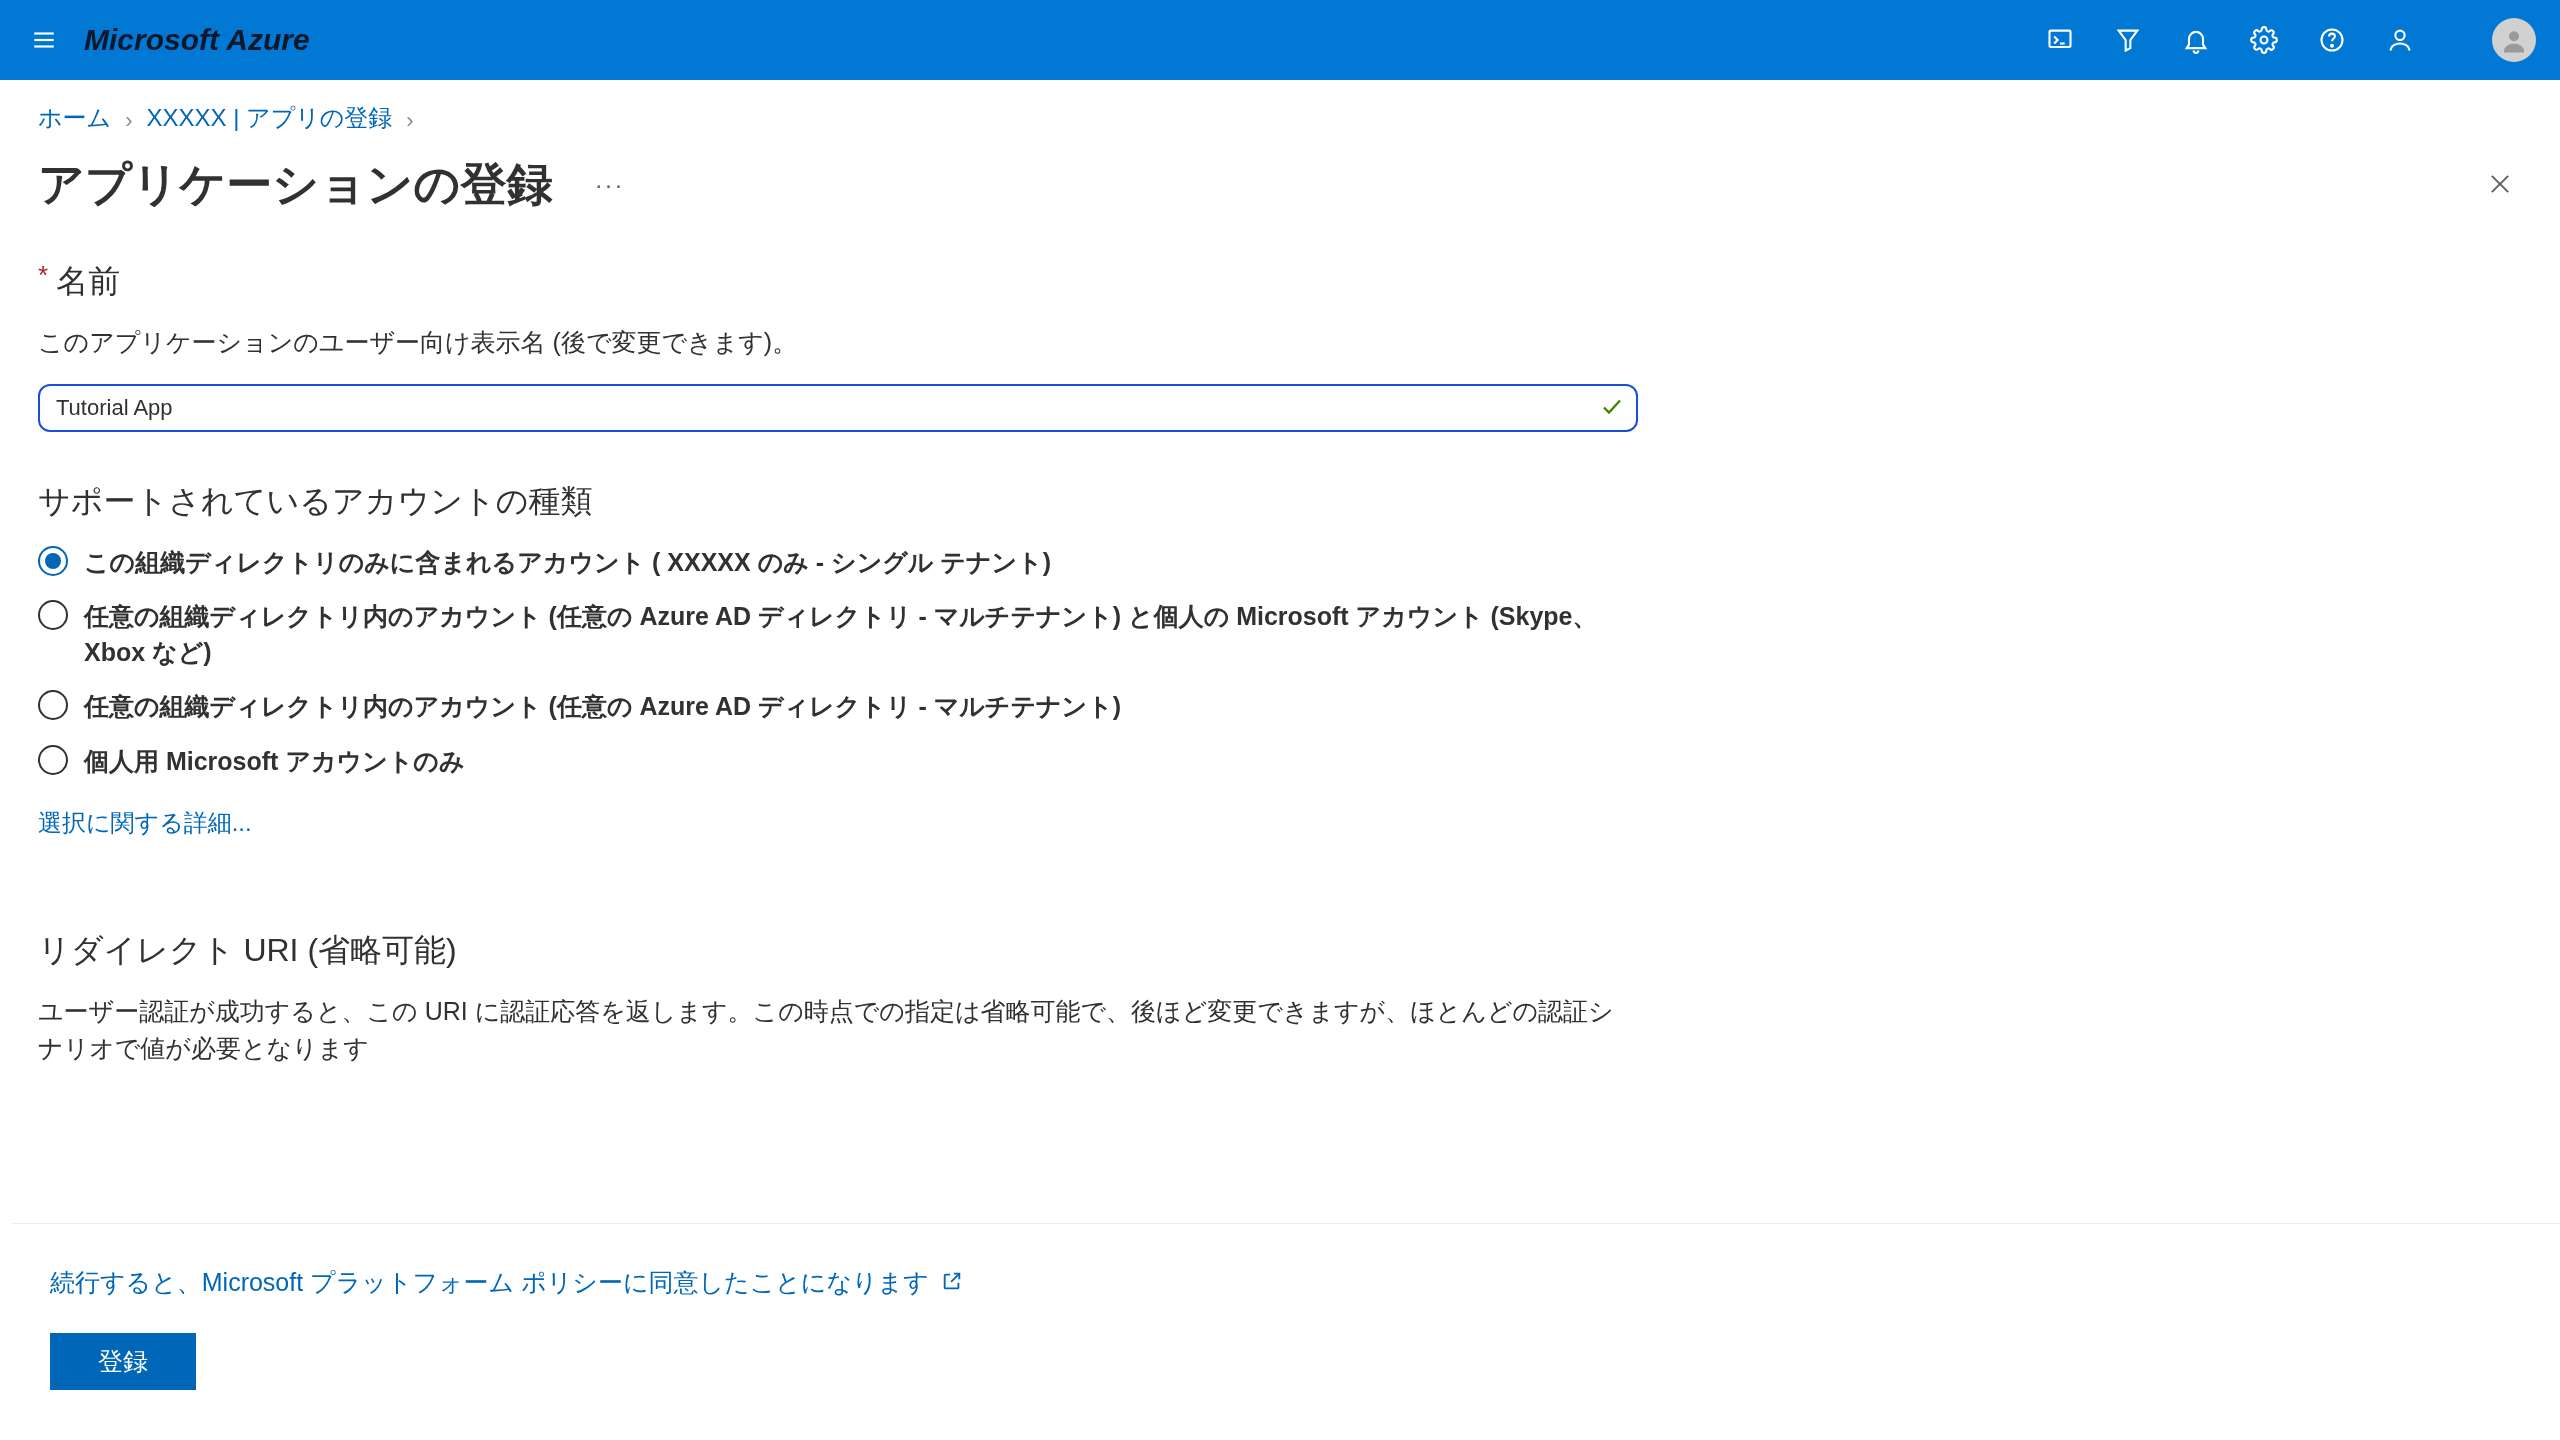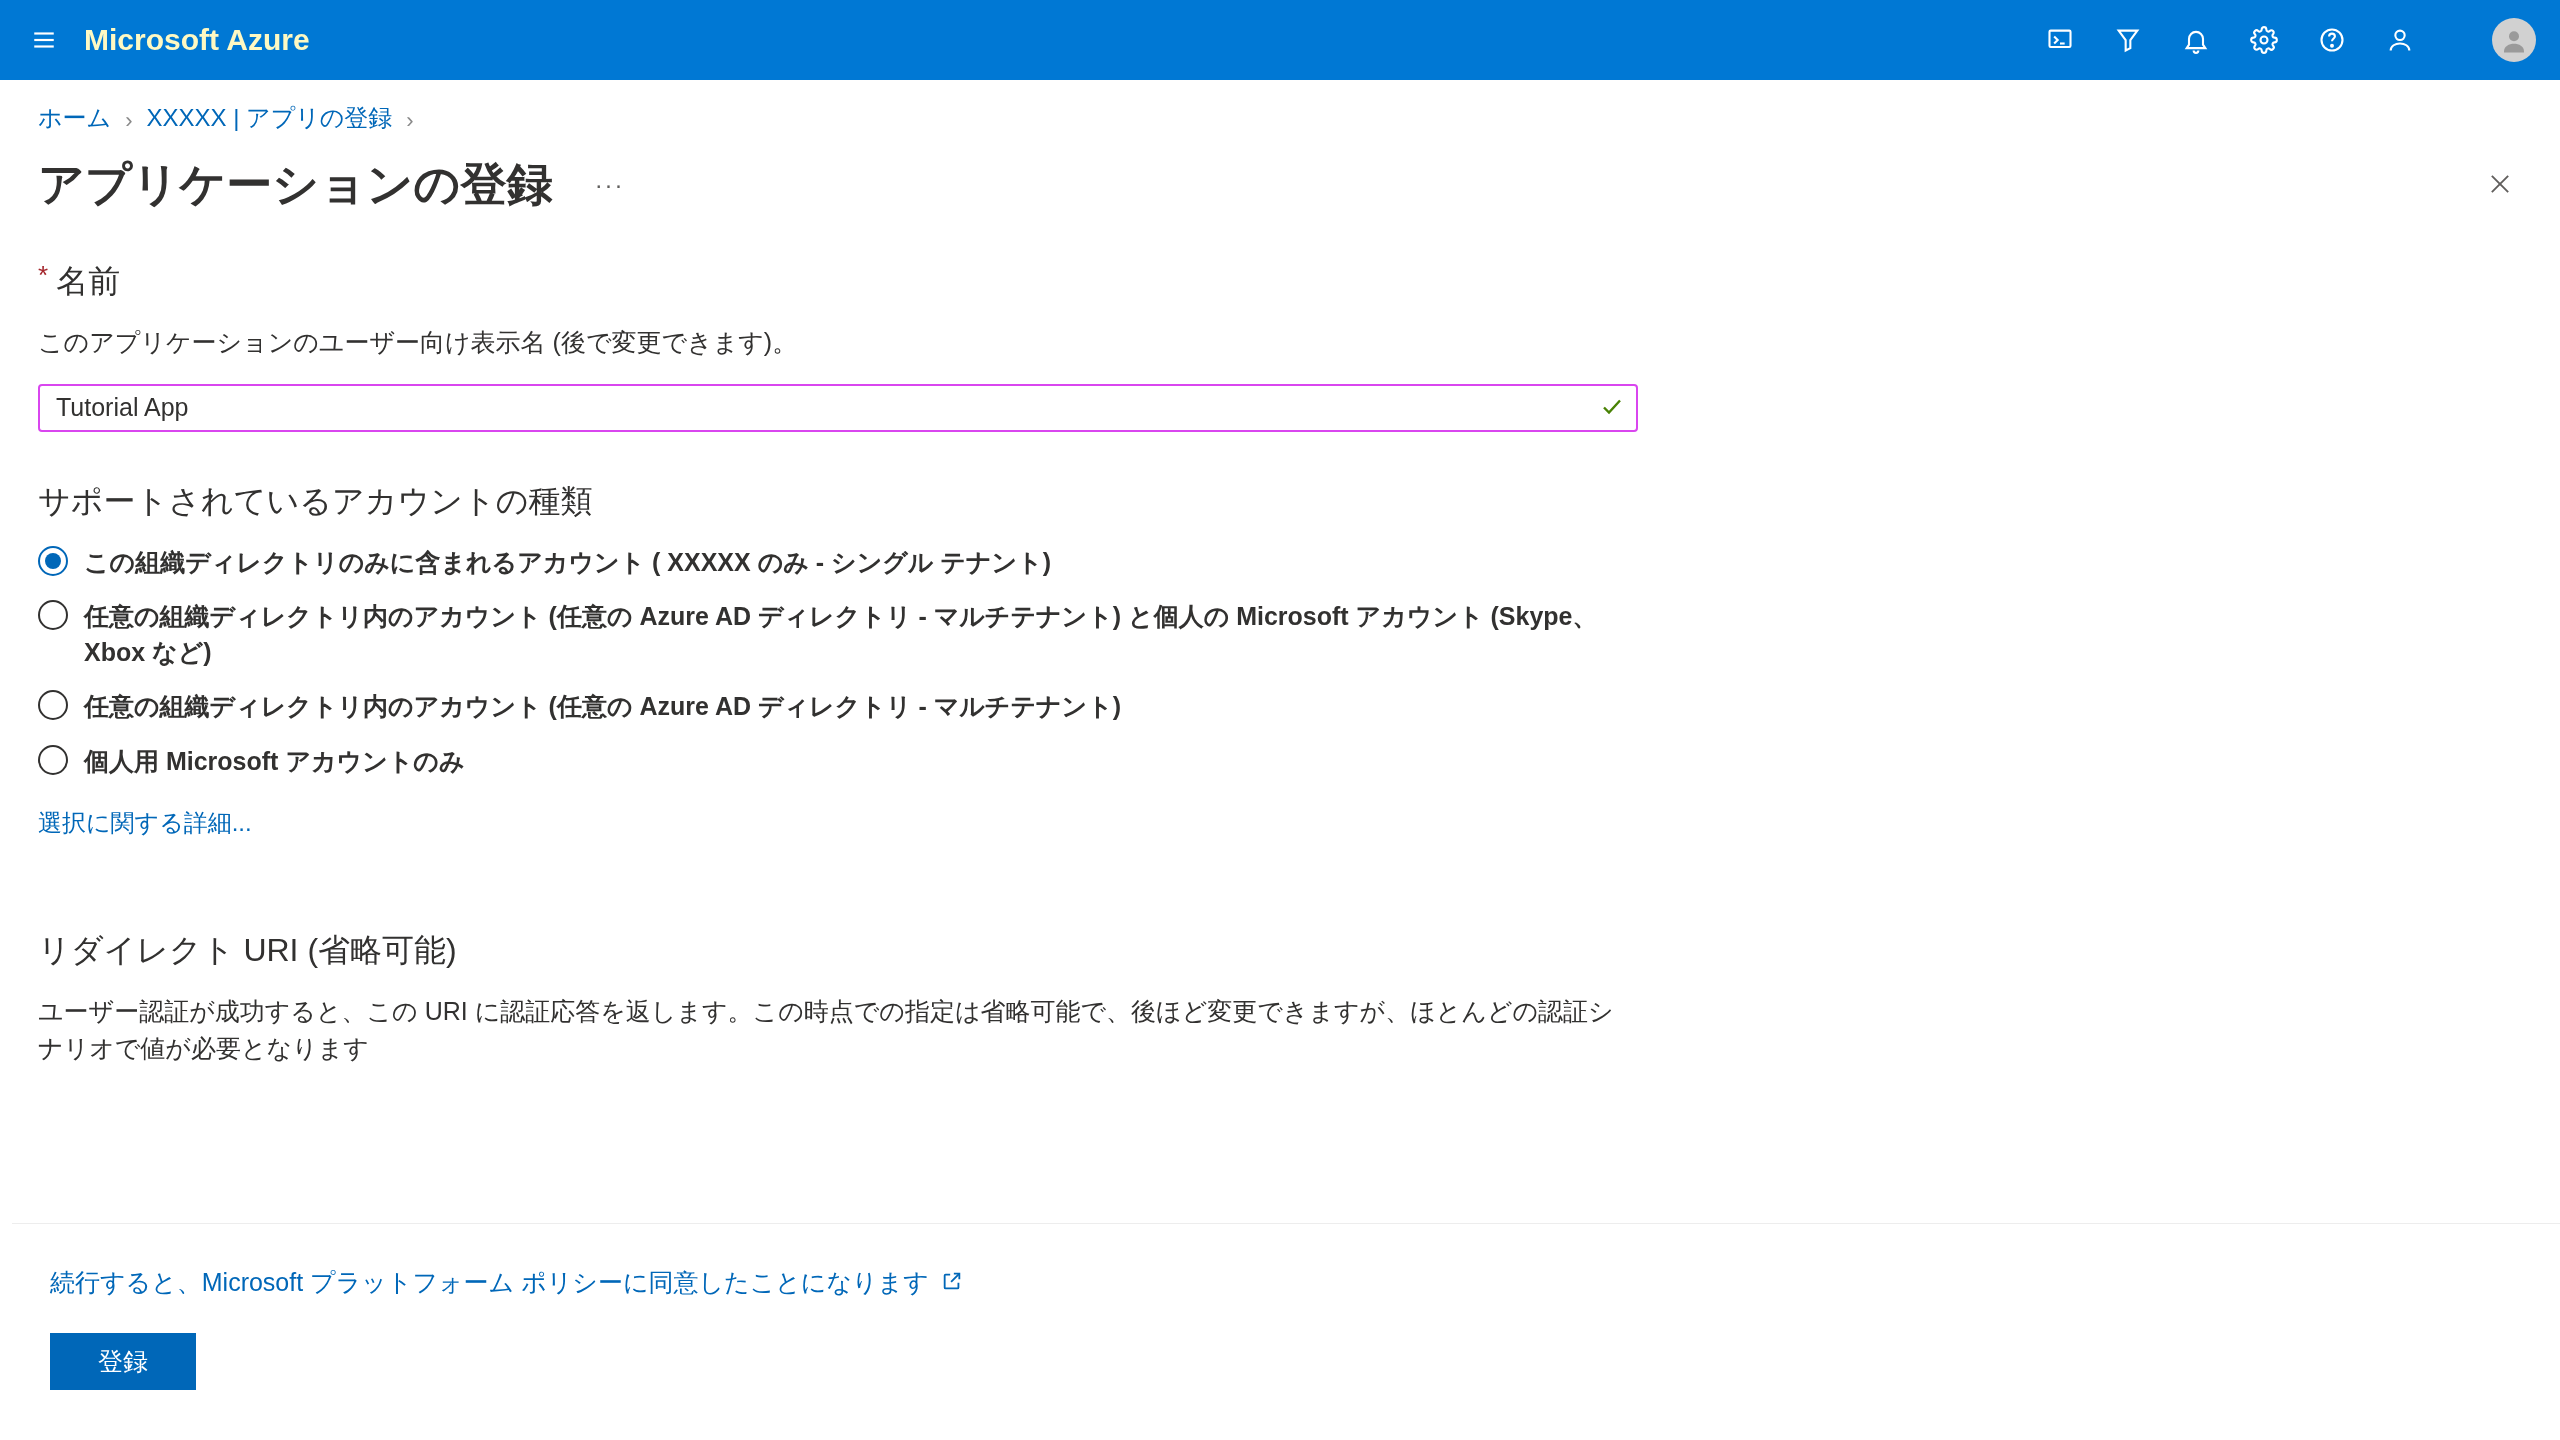--- a/index.html
+++ b/index.html
@@ -29,25 +29,26 @@
 .hamburger {
   width: 40px;
   height: 40px;
   display: flex;
   align-items: center;
   justify-content: center;
   cursor: pointer;
   color: #ffffff;
 }
 .brand {
-  color: #fef9c3;
+  color: #0f172a;
   font-size: 30px;
   font-weight: 600;
   white-space: nowrap;
   margin-right: 8px;
+  font-style: italic;
 }
 .search-box {
   flex: 0 0 1520px;
   height: 50px;
   background: #5aa7dc;
   border-radius: 4px;
   display: flex;
   align-items: center;
   padding: 0 18px;
   gap: 14px;
@@ -169,24 +170,24 @@
   line-height: 1.5;
   max-width: 1600px;
 }
 .name-input-wrap {
   position: relative;
   width: 1600px;
 }
 .name-input {
   width: 100%;
   height: 48px;
-  border: 2px solid #d946ef; 
-  border-radius: 4px;
+  border: 2px solid #1d4ed8; 
+  border-radius: 12px;
   padding: 0 50px 0 16px;
-  font-size: 25px;
+  font-size: 22px;
   color: #323130;
   outline: none;
 }
 .name-valid-icon {
   position: absolute;
   right: 14px;
   top: 50%;
   transform: translateY(-50%);
   color: #498205;
 }

